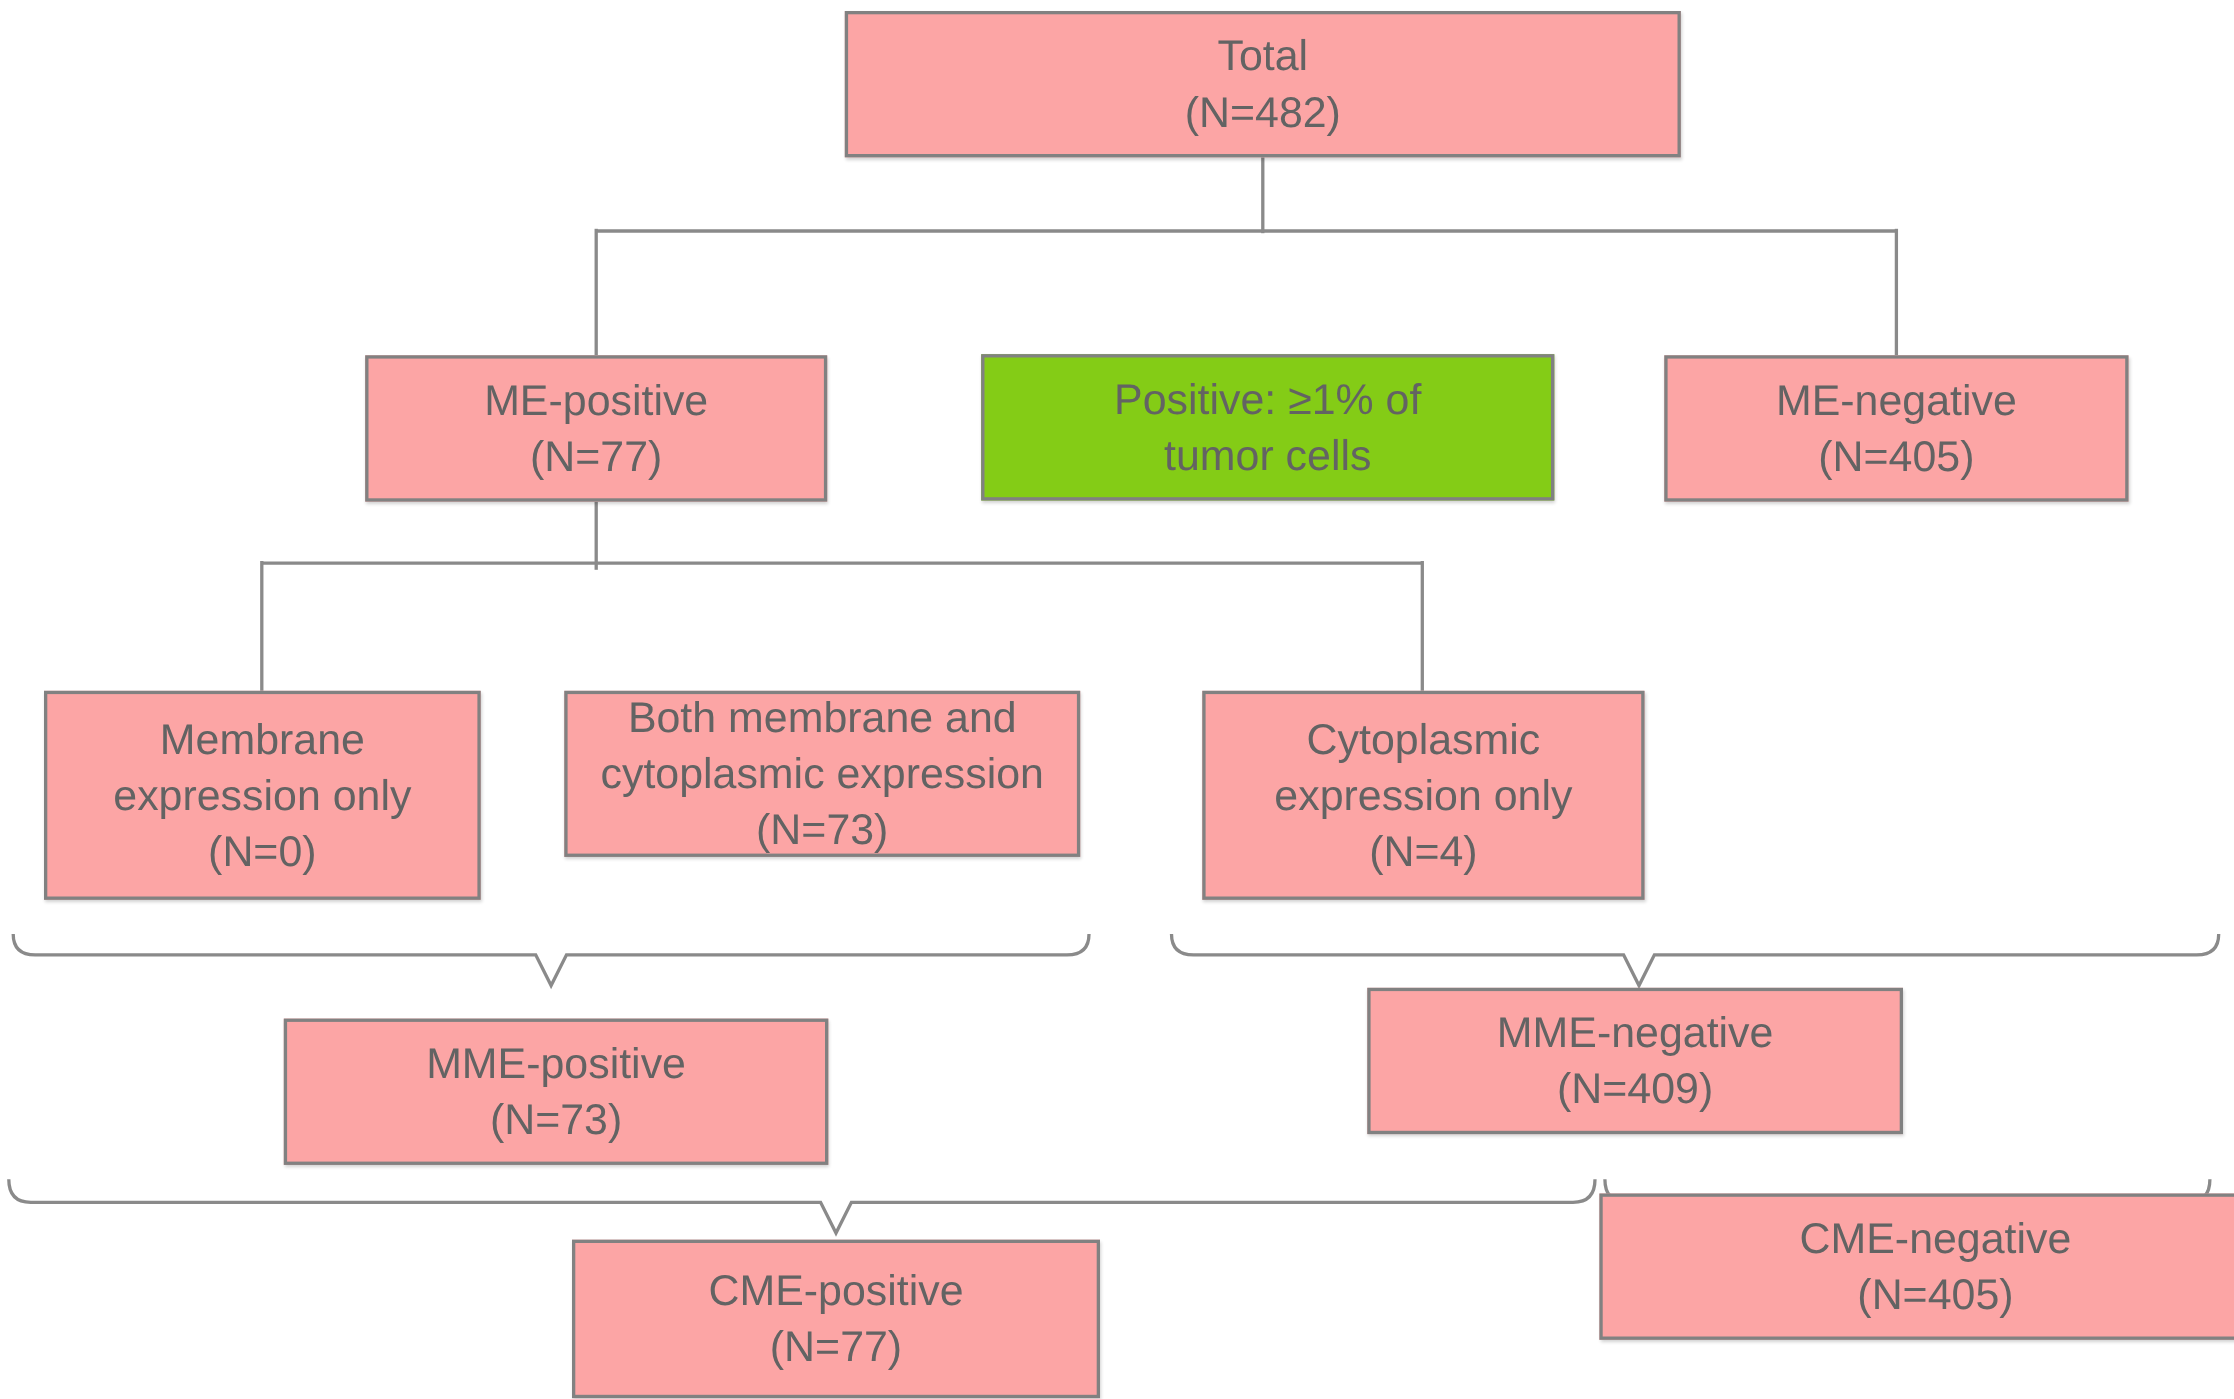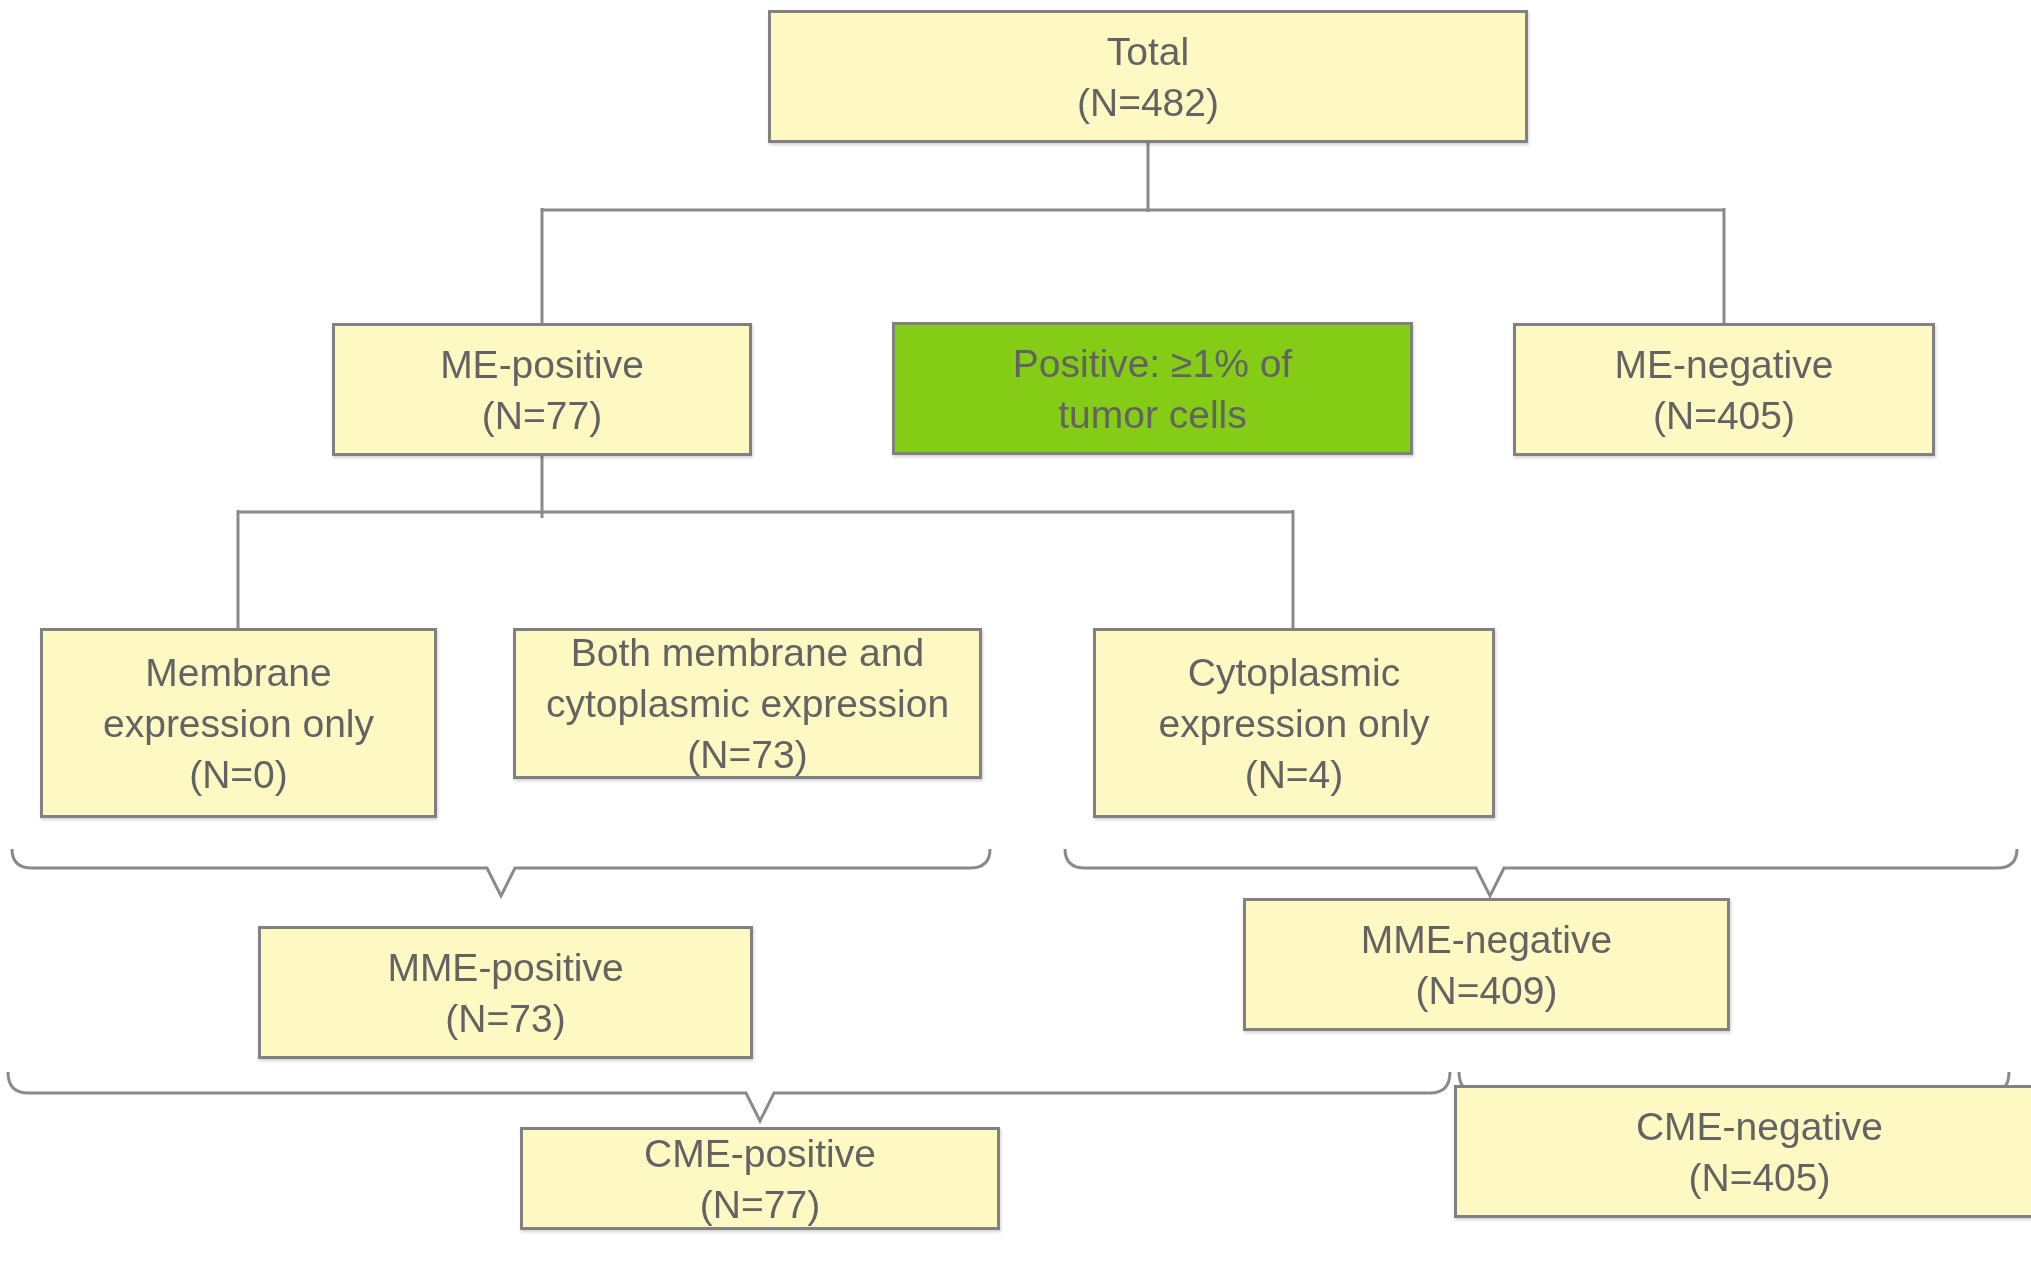--- a/index.html
+++ b/index.html
@@ -8,21 +8,21 @@
     width:2031px;height:1272px;
     background:#ffffff;
     font-family:"Liberation Sans","DejaVu Sans",sans-serif;
     overflow:hidden;
   }
   .lines{position:absolute;left:0;top:0;width:2031px;height:1272px;}
   .lines line,.lines path{stroke:#8a8a8a;stroke-width:3;fill:none;}
   .node{
     position:absolute;
     box-sizing:border-box;
-    background:#fef9c3;
+    background:#fca5a5;
     border:3px solid #818181;
     color:#636363;
     font-size:39px;
     line-height:51px;
     display:flex;
     align-items:center;
     justify-content:center;
     text-align:center;
     white-space:pre-line;
     box-shadow:1px 2px 3px rgba(0,0,0,0.18);
@@ -35,21 +35,21 @@
   #n-note        {left:892px;  top:322px;  width:521px; height:133px;}
   #n-me-neg      {left:1513px; top:323px;  width:422px; height:133px;}
   
   #n-mem         {left:40px;   top:628px;  width:397px; height:190px;}
   #n-both        {left:513px;  top:628px;  width:469px; height:151px;}
   #n-cyto        {left:1093px; top:628px;  width:402px; height:190px;}
   
   #n-mme-pos     {left:258px;  top:898px;  width:495px; height:133px;margin-top:28px;}
   #n-mme-neg     {left:1243px; top:898px;  width:487px; height:133px;}
   
-  #n-cme-pos     {left:520px;  top:1127px; width:480px; height:103px;}
+  #n-cme-pos     {left:520px;  top:1127px; width:480px; height:144px;}
   #n-cme-neg     {left:1454px; top:1085px; width:611px; height:133px;}
 </style>
 </head>
 <body>
 
 <div class="stage">
 
   <svg class="lines" width="2031" height="1272" viewBox="0 0 2031 1272">
 
     <line x1="1148" y1="143" x2="1148" y2="212"></line>

